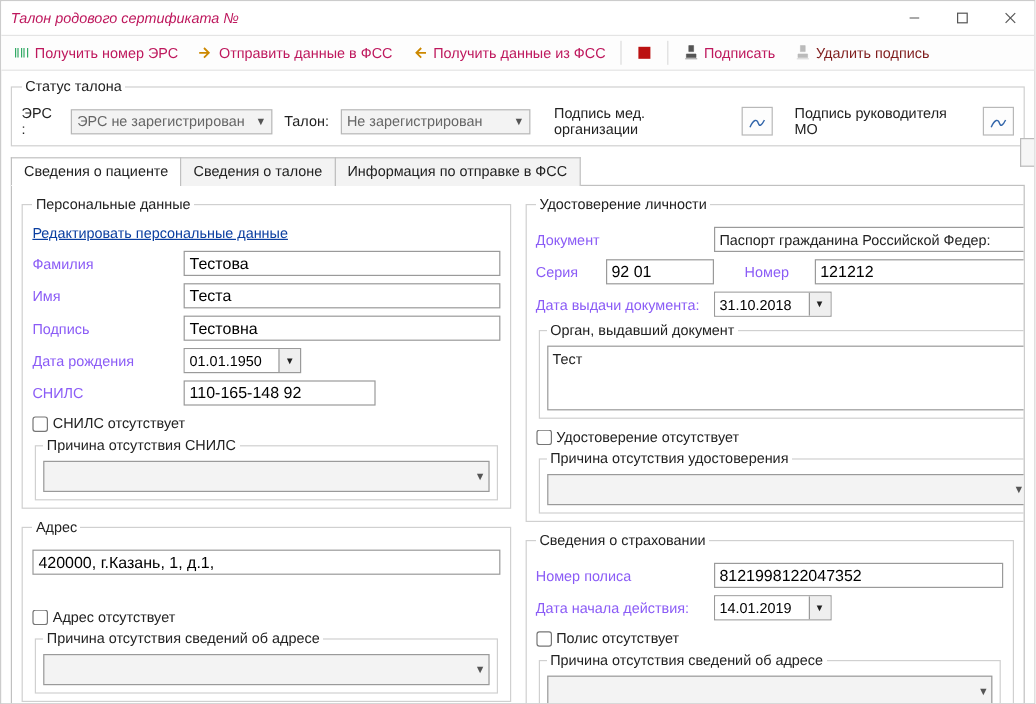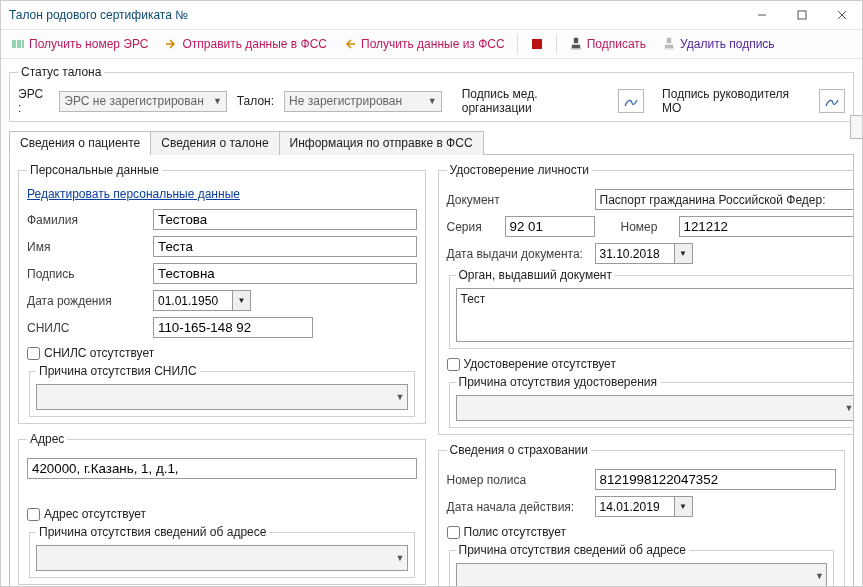--- a/index.html
+++ b/index.html
@@ -1,43 +1,43 @@
 <!DOCTYPE html>
 <html><head>
 <meta charset="utf-8">
 <style>
   * { box-sizing: border-box; }
   html, body { margin:0; padding:0; font-family: "Segoe UI", Tahoma, sans-serif; font-size:12px; color:#222; background:#fff; }
   .win { width:863px; height:587px; border:1px solid #ccc; background:#fff; overflow:hidden; display:flex; flex-direction:column;}
   .titlebar { height:28px; display:flex; align-items:center; justify-content:space-between; padding:0 0 0 8px; background:#fff; }
-  .title { color:#0c4a6e; font-size:12px; }
+  .title { color:#be185d; font-size:12px;font-style:italic; }
   .winbtns { display:flex; }
   .winbtn { width:40px; height:28px; display:flex; align-items:center; justify-content:center; color:#666; }
   .winbtn svg { width:10px; height:10px; }
   .toolbar { height:30px; display:flex; align-items:center; gap:8px; padding:0 6px; border-top:1px solid #e4e4e4; border-bottom:1px solid #e4e4e4; background:#fdfdfd;}
   .tbtn { display:flex; align-items:center; gap:4px; padding:2px 4px; cursor:default; color:#be185d;}
-  .tbtn.disabled { color:#4c1d95; }
+  .tbtn.disabled { color:#7f1d1d; }
   .tbtn .ic { width:14px; height:14px; display:inline-flex; align-items:center; justify-content:center; font-size:12px;}
   .tsep { width:1px; height:20px; background:#ddd; }
   .content { flex:1; padding:6px 8px 8px 8px; overflow:hidden; position:relative;}
   fieldset.groupbox { border:1px solid #d0d0d0; margin:0; padding:8px 8px 6px 8px; }
   fieldset.groupbox > legend { padding:0 3px; font-size:12px; color:#222; }
   .status-row { display:flex; align-items:center; gap:10px; }
   .slabel { color:#222; }
   .combo { border:1px solid #b8b8b8; background:#f0f0f0; display:inline-flex; align-items:center; justify-content:space-between; height:21px; padding:0 4px; }
   .combo.disabled { background:#f3f3f3; color:#666;align-items:center; }
   .combo .dd { font-size:9px; color:#555; margin-left:6px;}
   .sigbtn { width:26px; height:24px; border:1px solid #b8b8b8; background:#fdfdfd; display:inline-flex; align-items:center; justify-content:center; cursor:default;}
   .tabs { margin-top:8px; display:flex; border-bottom:1px solid #c0c0c0; }
   .tab { padding:4px 10px; border:1px solid #c0c0c0; border-bottom:none; background:#f3f3f3; margin-right:-1px; position:relative; top:1px; cursor:default;}
   .tab.active { background:#fff; border-bottom:1px solid #fff;}
   .tabbody { border:1px solid #c0c0c0; border-top:none; padding:8px; height:440px; overflow:hidden; display:flex; gap:12px;}
   .col { flex:1; display:flex; flex-direction:column; gap:8px; min-width:0;}
   .formrow { display:flex; align-items:center; gap:8px; }
-  .formrow .lbl { width:118px; color:#404040;}
+  .formrow .lbl { width:118px; color:#8b5cf6;}
   .txt { border:1px solid #9a9a9a; height:21px; padding:0 4px; background:#fff; flex:1; min-width:0;}
   .date { border:1px solid #9a9a9a; height:21px; display:inline-flex; align-items:flex-start; background:#fff;}
   .date input { border:none; height:19px; padding:0 4px; width:78px; font:inherit;}
   .date .pick { width:18px; height:19px; border-left:1px solid #9a9a9a; display:flex; align-items:center; justify-content:center; font-size:8px; background:#efefef;}
   .chk { display:flex; align-items:center; gap:4px; }
   .chk input { width:13px; height:13px; margin:0;}
   .link { color:#0a3ea0; text-decoration:underline; cursor:pointer;}
   .innerfs { border:1px solid #d0d0d0; margin-top:4px; padding:6px 6px 6px 6px;}
   .innerfs > legend { font-size:12px; padding:0 3px;}
   .bigtxt { border:1px solid #9a9a9a; background:#f3f3f3; height:26px; width:100%; display:flex; align-items:center; justify-content:flex-end; padding:0 2px;}

